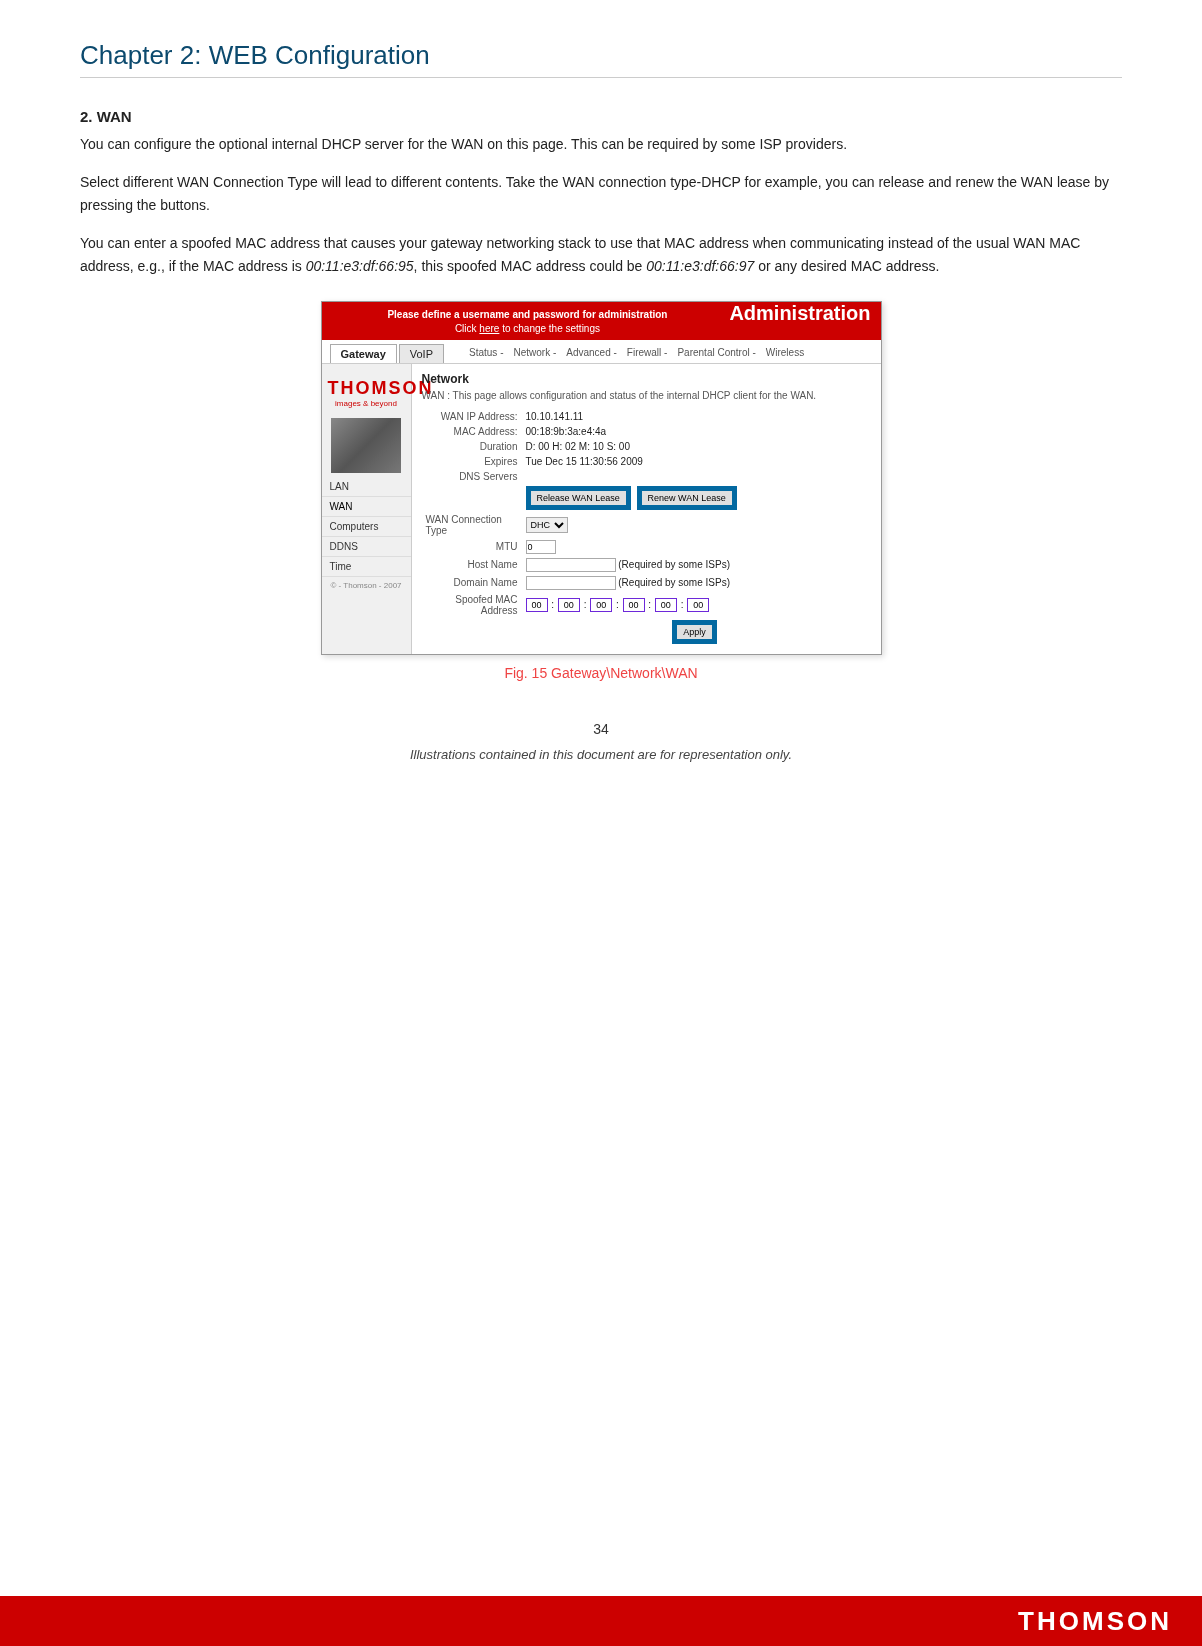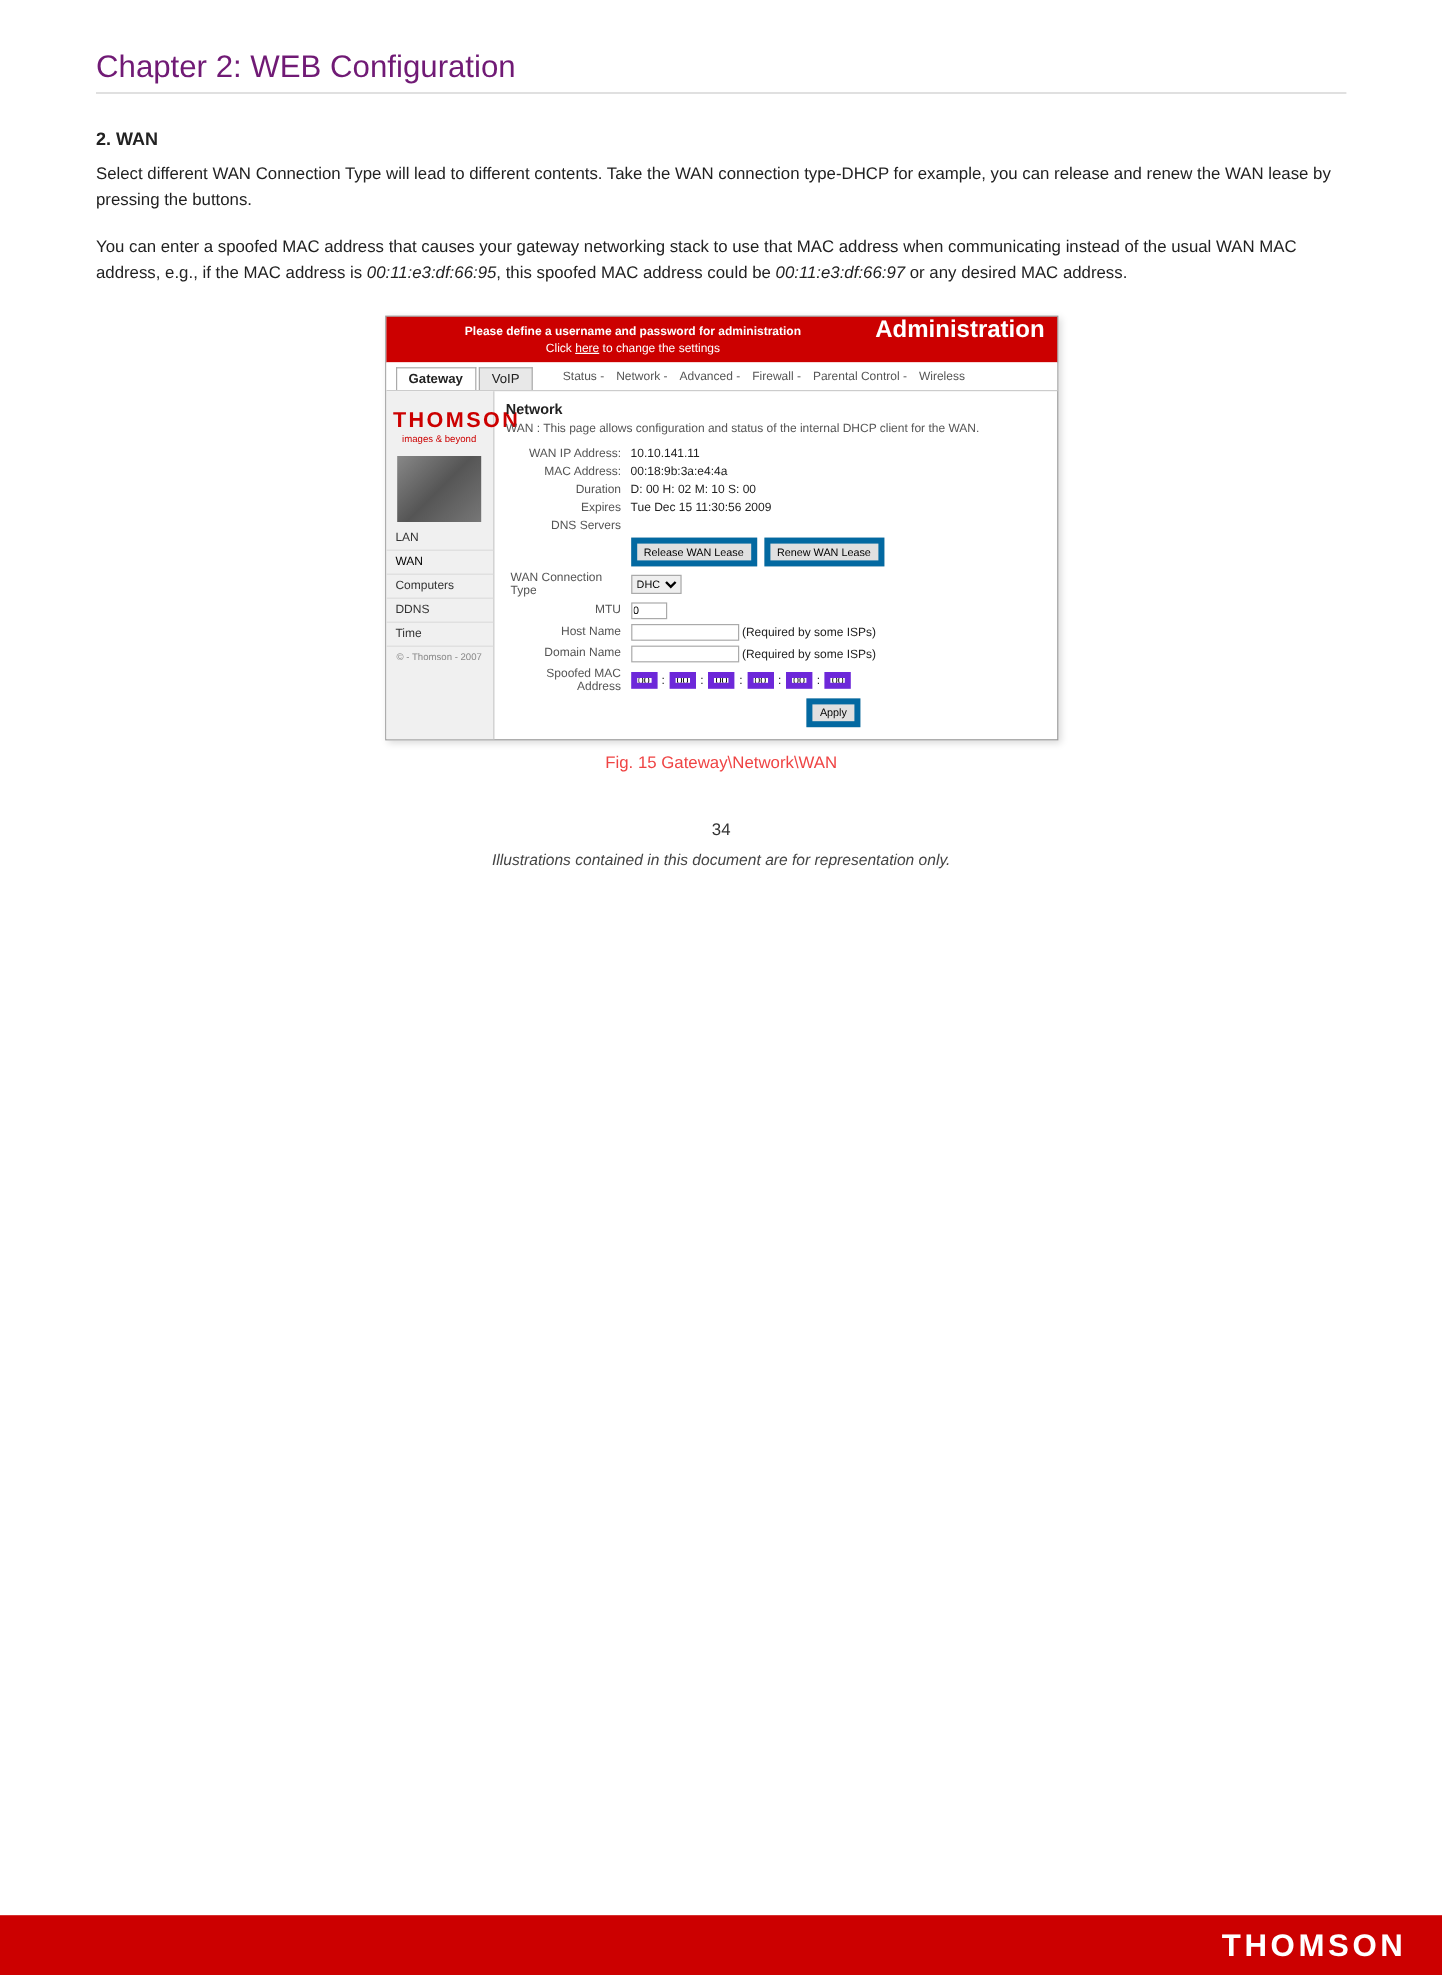--- a/index.html
+++ b/index.html
@@ -13,21 +13,21 @@
       position: relative;
     }
 
     .page-content {
       padding: 40px 80px 80px 80px;
     }
 
     h1.chapter-title {
       font-size: 26px;
       font-weight: normal;
-      color: #701a75;
+      color: #0c4a6e;
       border-bottom: 1px solid #ccc;
       padding-bottom: 6px;
       margin-bottom: 30px;
     }
 
     .section-heading {
       font-size: 15px;
       font-weight: bold;
       margin-bottom: 8px;
     }
@@ -218,21 +218,21 @@
       width: 90px;
       height: 14px;
       border: 1px solid #aaa;
       font-size: 9px;
       padding: 1px;
     }
 
     .router-input-mac {
       width: 22px;
       height: 14px;
-      border: 5px solid #6d28d9;
+      border: 1px solid #6d28d9;
       font-size: 9px;
       padding: 1px;
       text-align: center;
     }
 
     .router-select {
       font-size: 9px;
       height: 16px;
       border: 1px solid #aaa;
     }
@@ -313,20 +313,21 @@
   </style>
 </head>
 <body>
 
 <div class="page-content">
 
   <h1 class="chapter-title">Chapter 2: WEB Configuration</h1>
 
   <p class="section-heading">2. WAN</p>
 
+  <p class="body-text">You can configure the optional internal DHCP server for the WAN on this page. This can be required by some ISP providers.</p>
 
   <p class="body-text">Select different WAN Connection Type will lead to different contents. Take the WAN connection type-DHCP for example, you can release and renew the WAN lease by pressing the buttons.</p>
 
   <p class="body-text">
     <span>You can enter a spoofed MAC address that causes your gateway networking stack to use that MAC address when communicating instead of the usual WAN MAC address, e.g., if the MAC address is </span><em>00:11:e3:df:66:95</em><span>, this spoofed MAC address could be </span><em>00:11:e3:df:66:97</em><span> or any desired MAC address.</span>
   </p>
 
   <div class="figure-container">
     <div class="router-screenshot">
 

